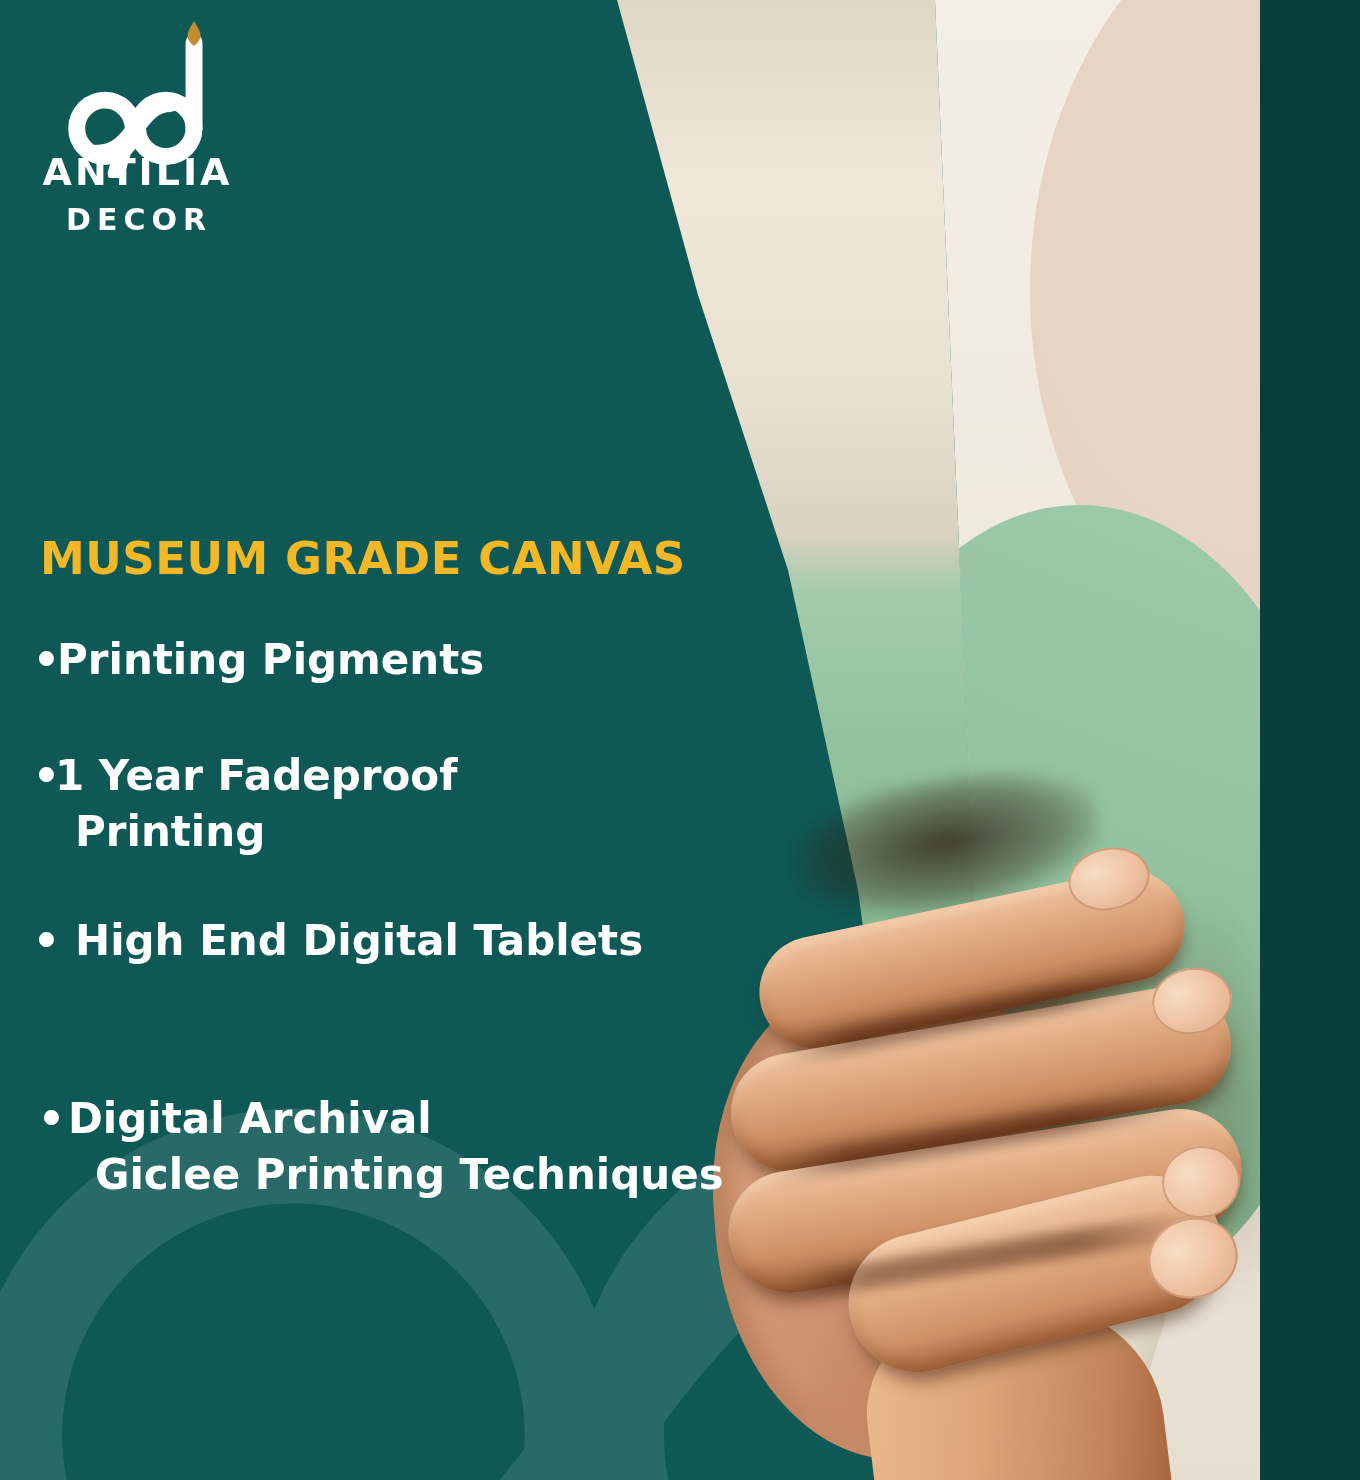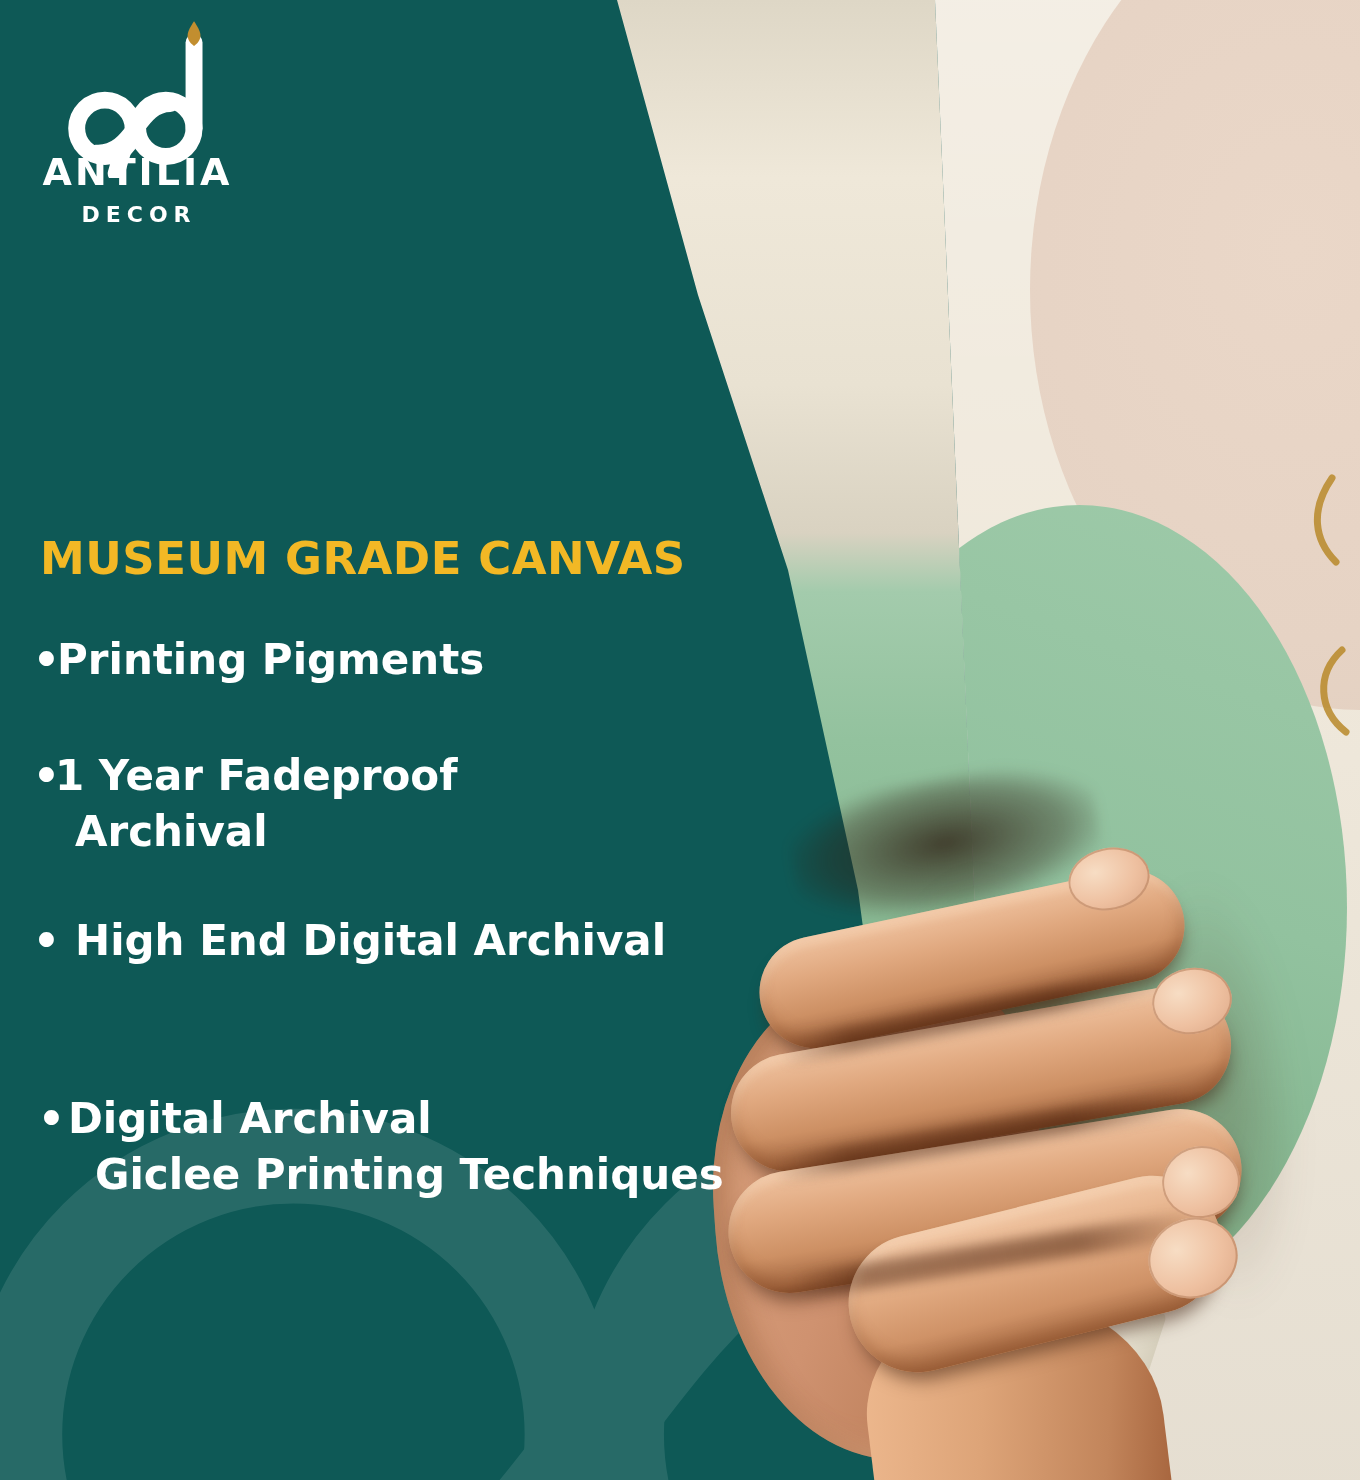--- a/index.html
+++ b/index.html
@@ -1,31 +1,31 @@
 <!DOCTYPE html>
 <html style="--background_teal: #0E5956; --accent_gold: #F2B825; --text_white: #FFFFFF; --logo_flame_gold: #C28E2F; --canvas_cream: #F0E9DC; --canvas_blush: #E6D3C4; --canvas_green: #92C29F; --canvas_side_light: #EDE6D7; --skin_tone: #D79F7E;"><head>
 <meta charset="utf-8">
 <style>
   html,body{margin:0;padding:0;background:#083f3d;}
   .page{
-    position:relative; width:1360px; height:1480px; overflow:hidden;
+    position:relative; width:1260px; height:1480px; overflow:hidden;
     background:var(--background_teal,#0E5956);
     font-family:"DejaVu Sans",sans-serif;
   }
   
   .logo-block{position:absolute;left:0;top:0;z-index:6;}
   .logo-mark{position:absolute;left:62px;top:20px;width:158px;height:158px;color:#fff;}
   .brand-name{
     position:absolute;left:30px;top:150px;width:212px;text-align:center;
     color:var(--text_white,#fff);font-weight:bold;font-size:38px;
     letter-spacing:3px;text-indent:3px;
   }
   .brand-sub{
     position:absolute;left:30px;top:202px;width:212px;text-align:center;
-    color:var(--text_white,#fff);font-weight:bold;font-size:22px;
+    color:var(--text_white,#fff);font-weight:bold;font-size:30px;
     letter-spacing:6px;text-indent:6px;
   }
   
   .watermark{position:absolute;left:-130px;top:365px;width:1560px;height:1560px;color:#fff;opacity:.10;z-index:1;}
   
   .headline{
     position:absolute;left:40px;top:532px;z-index:6;
     color:var(--accent_gold,#F2B825);font-size:45px;font-weight:bold;letter-spacing:.5px;
     white-space:nowrap;
   }
@@ -168,27 +168,27 @@
     <span class="mark">•</span>
     <span class="lines">
       <span class="l1">Printing Pigments</span>
       <span class="l2"></span>
     </span>
   </div>
   <div class="feature f2">
     <span class="mark">•</span>
     <span class="lines">
       <span class="l1">1 Year Fadeproof</span>
-      <span class="l2">Archival</span>
+      <span class="l2">Printing</span>
     </span>
   </div>
   <div class="feature f3">
     <span class="mark">•</span>
     <span class="lines">
-      <span class="l2">High End Digital Archival</span>
+      <span class="l2">High End Digital Tablets</span>
     </span>
   </div>
   <div class="feature f4">
     <span class="mark">•</span>
     <span class="lines">
       <span class="l1">Digital Archival</span>
       <span class="l2">Giclee Printing Techniques</span>
     </span>
   </div>
 

